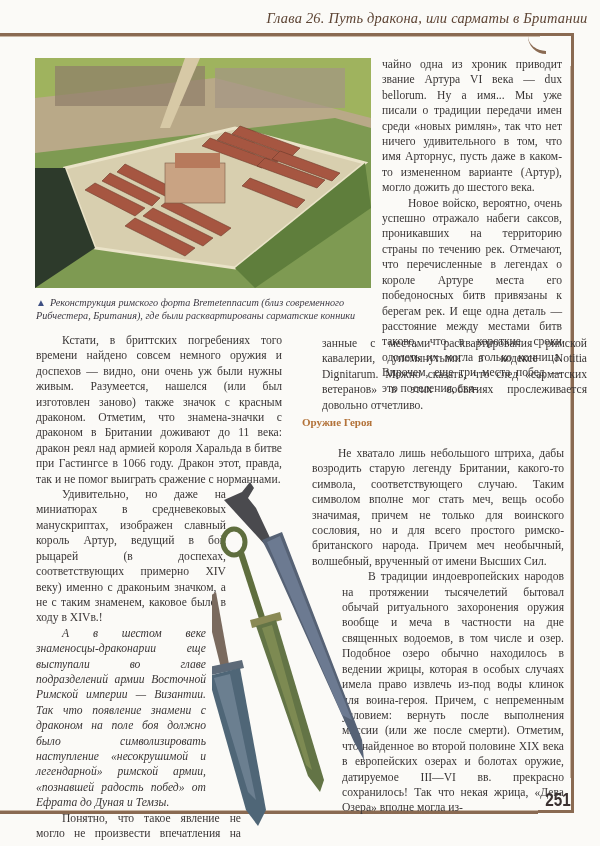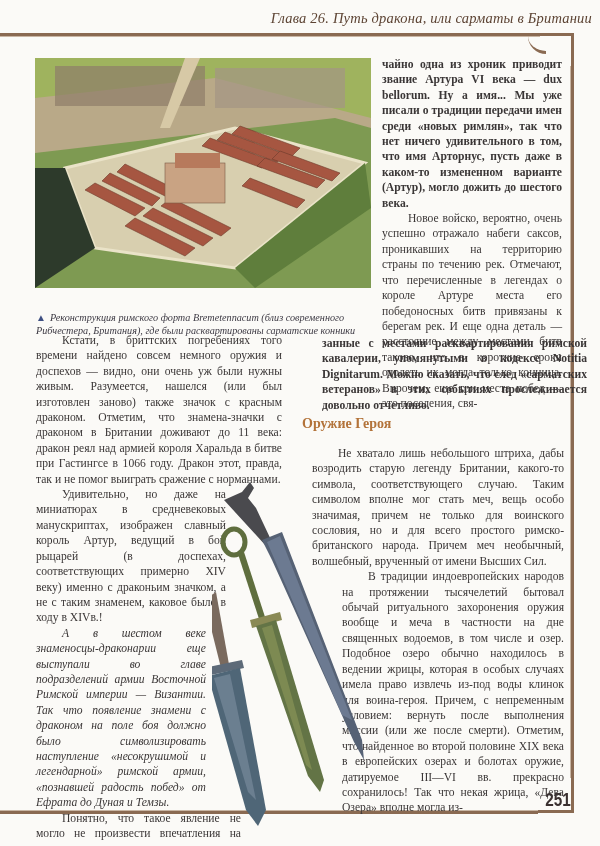--- a/index.html
+++ b/index.html
@@ -1,19 +1,19 @@
 <!DOCTYPE html>
 <html><head>
 <meta charset="utf-8">
 <style>
   html, body { margin:0; padding:0; }
   body { width:600px; height:846px; background:#f6f4ef; position:relative; overflow:hidden;
          font-family:"Liberation Serif","DejaVu Serif",serif; color:#3a3636; }
   .page { position:absolute; left:0; top:0; width:600px; height:846px; background:#fbfaf7; }
-  .running-head { position:absolute; left:262px; top:10px; width:330px; text-align:right;
+  .running-head { position:absolute; left:262px; top:10px; width:330px; text-align:center;
          font-style:italic; font-size:14.5px; color:#5d4434; letter-spacing:0.2px; }
   
   .frame-top { position:absolute; left:0; top:33px; width:540px; height:3px; background:#8a6a52;
          border-bottom:1px solid #c9b6a4; }
   .frame-corner-tr { position:absolute; left:538px; top:33px; width:36px; height:36px;
          border-top:3px solid #8a6a52; border-right:3px solid #8a6a52; border-top-right-radius:0;
          box-sizing:border-box; }
   .frame-corner-tr::after { content:""; position:absolute; left:-10px; top:-3px; width:18px; height:18px;
          border-bottom:3px solid #8a6a52; border-left:0; border-bottom-left-radius:18px; }
   .frame-right { position:absolute; left:571px; top:66px; width:3px; height:712px; background:#8a6a52;
@@ -24,31 +24,31 @@
          border-bottom:3px solid #8a6a52; border-right:3px solid #8a6a52; box-sizing:border-box; }
   .page-number { position:absolute; left:543px; top:790px; font-size:18px; color:#3a3030;
          font-family:"Liberation Sans Narrow","Liberation Sans",sans-serif; font-weight:bold; transform:scaleX(0.85); }
 
   
   .fort-image { position:absolute; left:35px; top:58px; width:336px; height:230px; overflow:hidden;
          background:#c7b37a; }
   .fort-image svg { display:block; }
   .caption { position:absolute; font-style:italic; font-size:10.2px; line-height:12.5px; color:#3d3a44; }
   .caption .arrow { color:#3e4f82; font-style:normal; font-size:10px; margin-right:4px; }
-  .cap-fort { left:36px; top:312px; width:340px;font-family:Liberation Serif, serif; }
+  .cap-fort { left:36px; top:297px; width:340px;font-family:Liberation Serif, serif; }
   .cap-swords { left:333px; top:748px; width:230px; }
 
   .col { position:absolute; font-size:11.6px; line-height:15.4px; text-align:justify; }
   .col p { margin:0; text-indent:26px; }
-  .col p.cont { text-indent:0;font-weight:bold; }
+  .col p.cont { text-indent:0; }
   .col-right-top { left:382px; top:57px; width:180px; }
   .col-left { left:36px; top:333px; width:246px; }
   .col-right-mid { left:298px; top:336px; width:265px;margin-left:24px; }
   .col-right-hero { left:312px; top:446px; width:252px; }
-  .heading { position:absolute; left:302px; top:416px; font-size:14px; font-weight:bold; color:#b3733a; }
+  .heading { position:absolute; left:302px; top:416px; font-size:11px; font-weight:bold; color:#b3733a; }
 
   .swords { position:absolute; left:212px; top:480px; width:170px; height:350px; }
 </style>
 </head>
 <body>
 
 <div class="page">
 
   <div class="running-head">Глава 26. Путь дракона, или сарматы в Британии</div>
 

